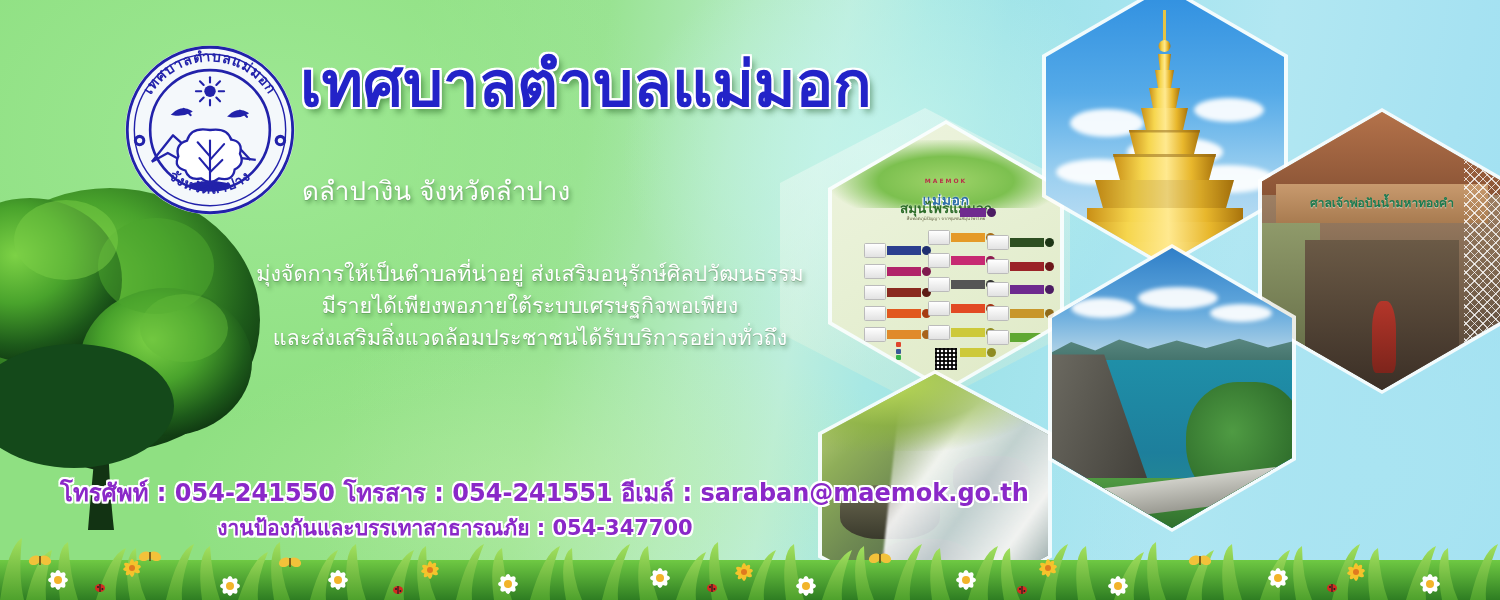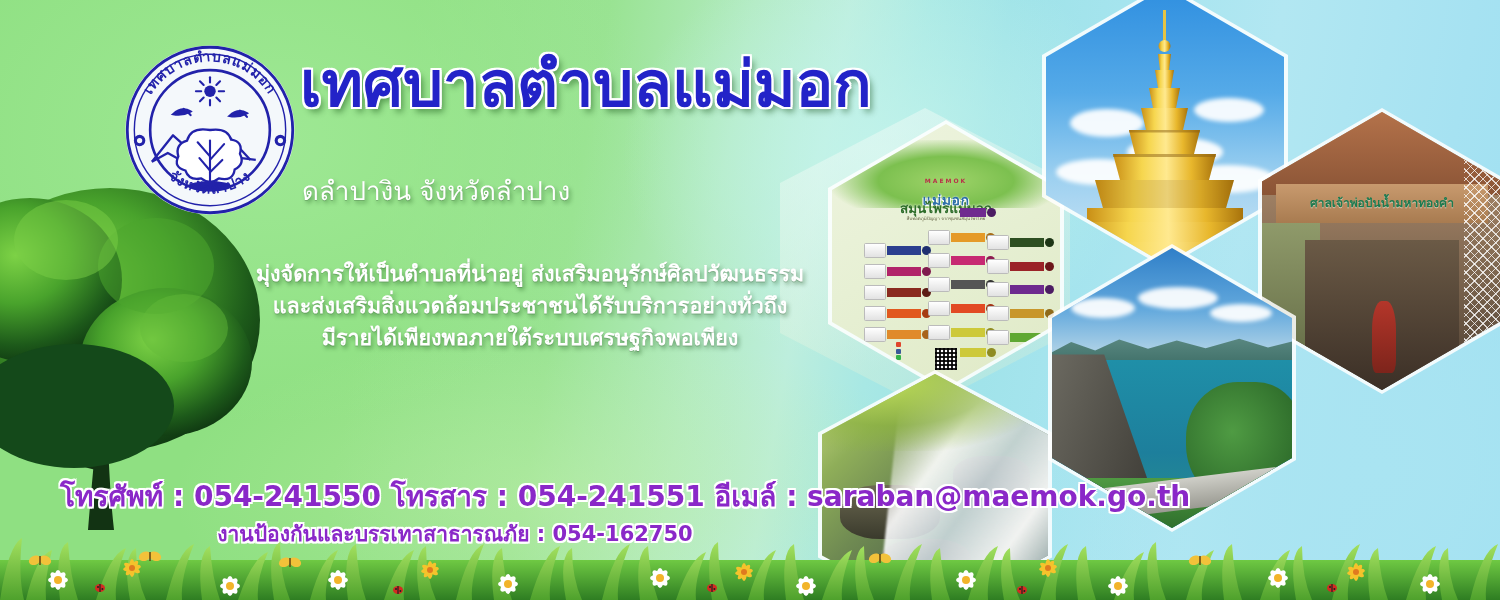--- a/index.html
+++ b/index.html
@@ -179,29 +179,29 @@
     text-shadow:0 1px 0 rgba(80,120,80,.35),2px 3px 4px rgba(0,60,0,.40);
   }
 
   
   .vision{
     position:absolute;left:250px;top:258px;width:560px;
     text-align:center;color:#fff;
     text-shadow:0 1px 0 rgba(70,110,70,.35),2px 3px 4px rgba(0,60,0,.38);
   }
   .vision h2{margin:0 0 4px 0;font-size:27px;font-weight:normal;line-height:1.2;}
-  .vision p{margin:0;font-size:21.5px;line-height:1.48;font-weight:bold;}
+  .vision p{margin:0;font-size:21.5px;line-height:1.48;font-weight:normal;}
 
   
   .contact{
     position:absolute;left:60px;top:475px;width:790px;
     text-align:center;color:#8a28c8;font-weight:bold;
   }
   .contact .line{
-    font-size:28px;line-height:1.55;white-space:nowrap;
+    font-size:24px;line-height:1.55;white-space:nowrap;
     text-shadow:
       1.6px 0 0 #fff,-1.6px 0 0 #fff,0 1.6px 0 #fff,0 -1.6px 0 #fff,
       1.6px 1.6px 0 #fff,-1.6px 1.6px 0 #fff,1.6px -1.6px 0 #fff,-1.6px -1.6px 0 #fff;
   }
   .contact .line.second{font-size:21px;}
 
   
   .grass{position:absolute;left:0;right:0;bottom:0;height:92px;}
   .grass svg{width:100%;height:100%;display:block;}
 </style>
@@ -487,27 +487,27 @@
         <textPath href="#arcBot" startOffset="50%" text-anchor="middle">จังหวัดลำปาง</textPath>
       </text>
     </svg>
   </div>
 
   <div class="title-th">เทศบาลตำบลแม่มอก</div>
   <div class="title-sub">ดลำปางิน จังหวัดลำปาง</div>
 
   <div class="vision">
     <p>มุ่งจัดการให้เป็นตำบลที่น่าอยู่ ส่งเสริมอนุรักษ์ศิลปวัฒนธรรม</p>
+    <p>มีรายได้เพียงพอภายใต้ระบบเศรษฐกิจพอเพียง</p>
     <p>และส่งเสริมสิ่งแวดล้อมประชาชนได้รับบริการอย่างทั่วถึง</p>
-    <p>มีรายได้เพียงพอภายใต้ระบบเศรษฐกิจพอเพียง</p>
   </div>
 
   <div class="contact">
     <div class="line">โทรศัพท์ : 054-241550  โทรสาร : 054-241551 อีเมล์ : saraban@maemok.go.th</div>
-    <div class="line second">งานป้องกันและบรรเทาสาธารณภัย : 054-162750</div>
+    <div class="line second">งานป้องกันและบรรเทาสาธารณภัย : 054-347700</div>
   </div>
 
   <div class="grass">
     <svg viewBox="0 0 1500 92" preserveAspectRatio="none">
       <defs>
         <linearGradient id="gr1" x1="0" y1="0" x2="0" y2="1">
           <stop offset="0%" stop-color="#6fc943"></stop>
           <stop offset="100%" stop-color="#2e7d22"></stop>
         </linearGradient>
         <linearGradient id="gr2" x1="0" y1="0" x2="0" y2="1">

